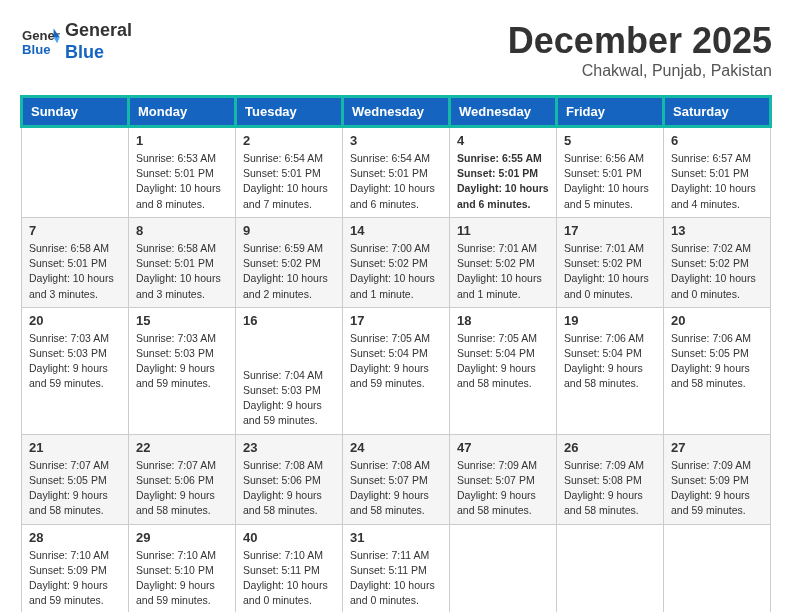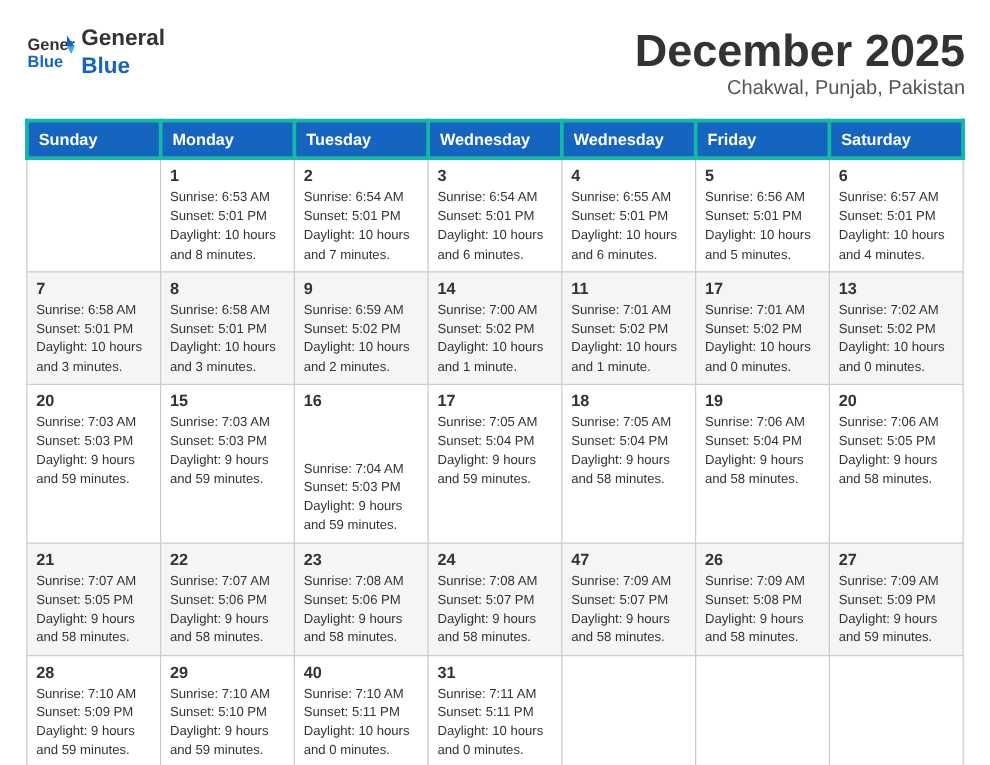--- a/index.html
+++ b/index.html
@@ -131,21 +131,21 @@
         </td>
         <td>
           <span class="day-num">3</span>
           <div class="day-info" style="white-space: pre-line;">Sunrise: 6:54 AM
 Sunset: 5:01 PM
 Daylight: 10 hours
 and 6 minutes.</div>
         </td>
         <td>
           <span class="day-num">4</span>
-          <div class="day-info" style="white-space: pre-line;">Sunrise: 6:55 AM
+          <div class="day-info" style="white-space: pre-line; font-weight: bold;">Sunrise: 6:55 AM
 Sunset: 5:01 PM
 Daylight: 10 hours
 and 6 minutes.</div>
         </td>
         <td>
           <span class="day-num">5</span>
           <div class="day-info" style="white-space: pre-line;">Sunrise: 6:56 AM
 Sunset: 5:01 PM
 Daylight: 10 hours
 and 5 minutes.</div>

